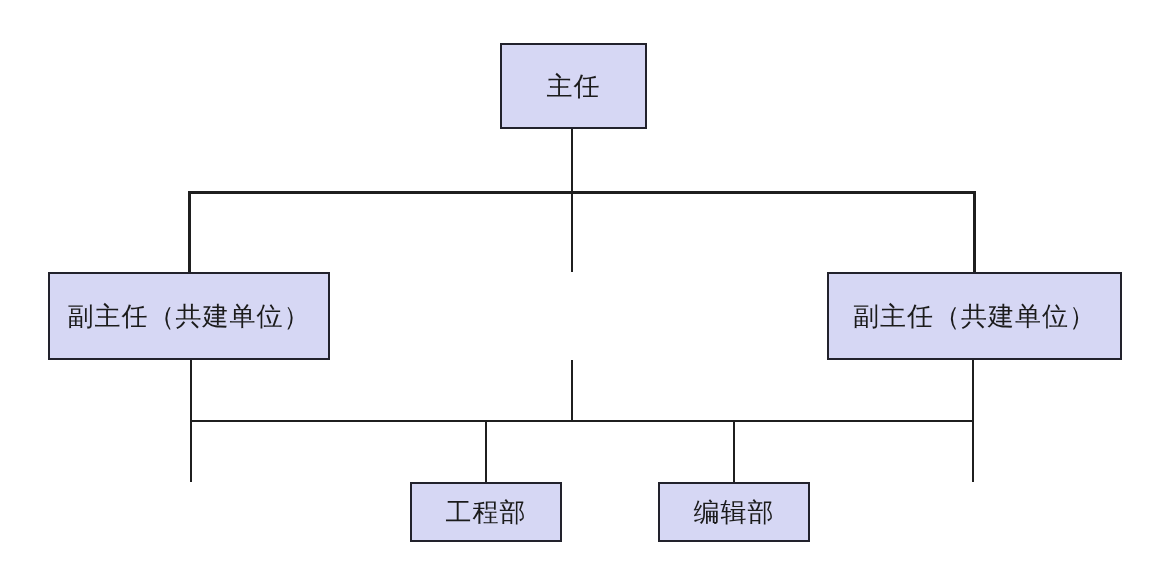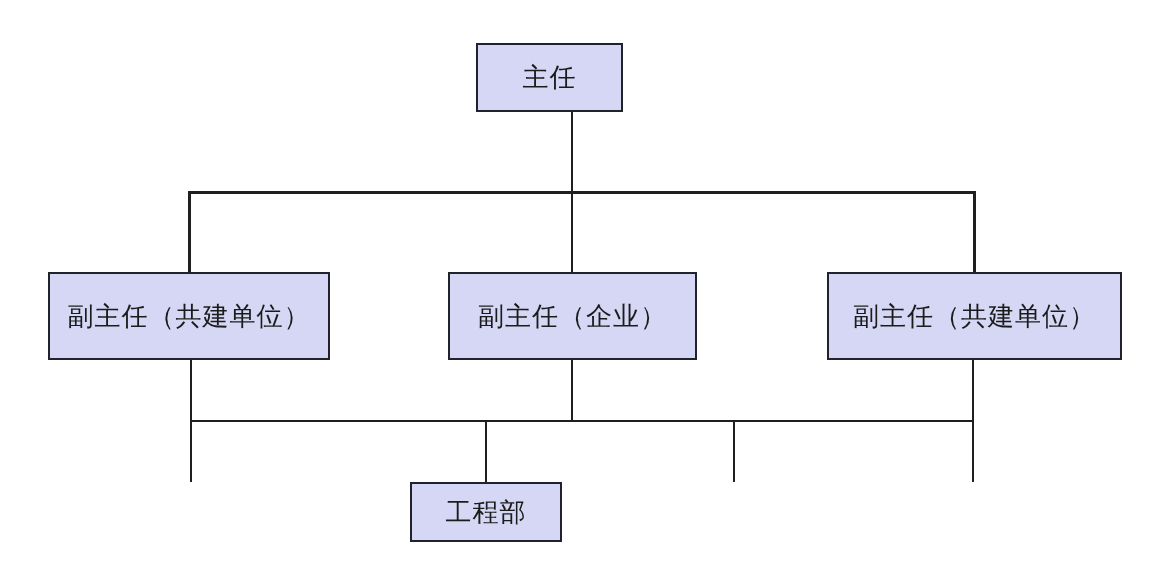--- a/index.html
+++ b/index.html
@@ -33,21 +33,21 @@
     letter-spacing: 1px;
     white-space: nowrap;
     text-align: center;
   }
   .line {
     position: absolute;
     background: var(--line-color);
   }
 
   
-  .n-director      { left: 476px; top:  43px; width: 147px; height: 69px; align-items: center; }
+  .n-director      { left: 500px; top:  43px; width: 147px; height: 86px; align-items: center; }
   .n-deputy-left   { left:  48px; top: 272px; width: 282px; height: 88px; }
   .n-deputy-middle { left: 448px; top: 272px; width: 249px; height: 88px; }
   .n-deputy-right  { left: 827px; top: 272px; width: 295px; height: 88px; }
   .n-dept-rd       { left: 117px; top: 482px; width: 153px; height: 60px; }
   .n-dept-eng      { left: 410px; top: 482px; width: 152px; height: 60px; align-items: center; }
   .n-dept-edit     { left: 658px; top: 482px; width: 152px; height: 60px; }
   .n-dept-biz      { left: 895px; top: 482px; width: 155px; height: 60px; }
 
   
   .l-director-down { left: 571px; top: 112px; width: 2px;   height: 160px; }
@@ -79,24 +79,24 @@
   <div class="line l-drop-eng"></div>
   <div class="line l-drop-edit"></div>
 
   <div class="node n-director">
     <span>主任</span>
   </div>
 
   <div class="node n-deputy-left">
     <span>副主任（共建单位）</span>
   </div>
-  <div class="node n-deputy-middle">
-    <span>副主任（企业）</span>
-  </div>
   <div class="node n-deputy-right">
     <span>副主任（共建单位）</span>
   </div>
 
   <div class="node n-dept-eng">
     <span>工程部</span>
   </div>
+  <div class="node n-dept-edit">
+    <span>编辑部</span>
+  </div>
 
 </div>
 
 </body></html>

